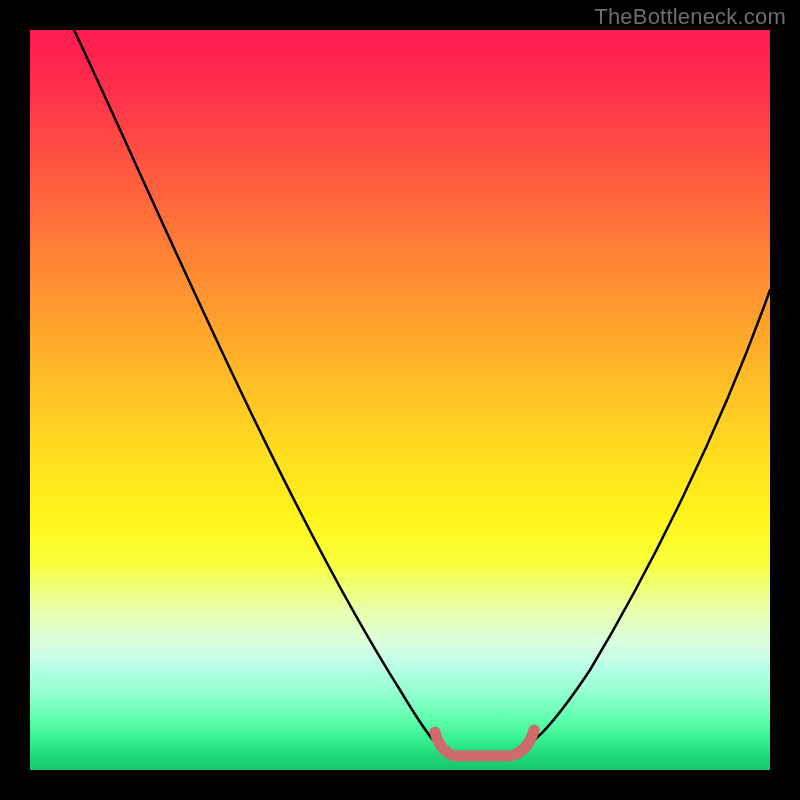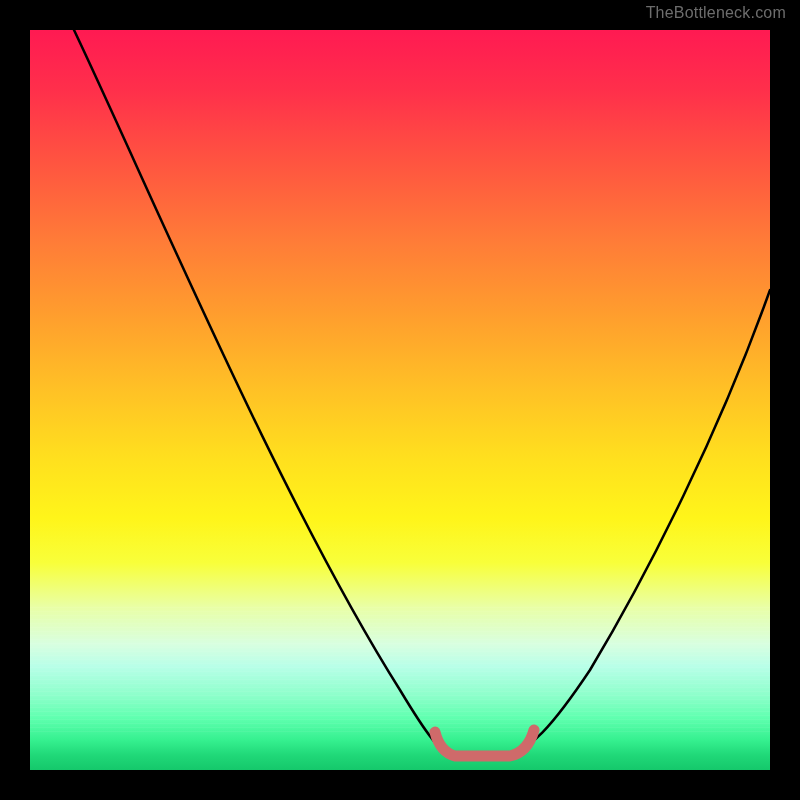--- a/index.html
+++ b/index.html
@@ -74,21 +74,21 @@
     left: 0;
     top: 0;
     width: 100%;
     height: 100%;
   }
   .watermark {
     position: absolute;
     top: 4px;
     right: 14px;
     color: #6d6d6d;
-    font-size: 16px;
+    font-size: 22px;
     letter-spacing: 0.2px;
     user-select: none;
   }
 </style>
 </head>
 <body>
 
 <div class="frame">
 
   <div class="plot-area">

